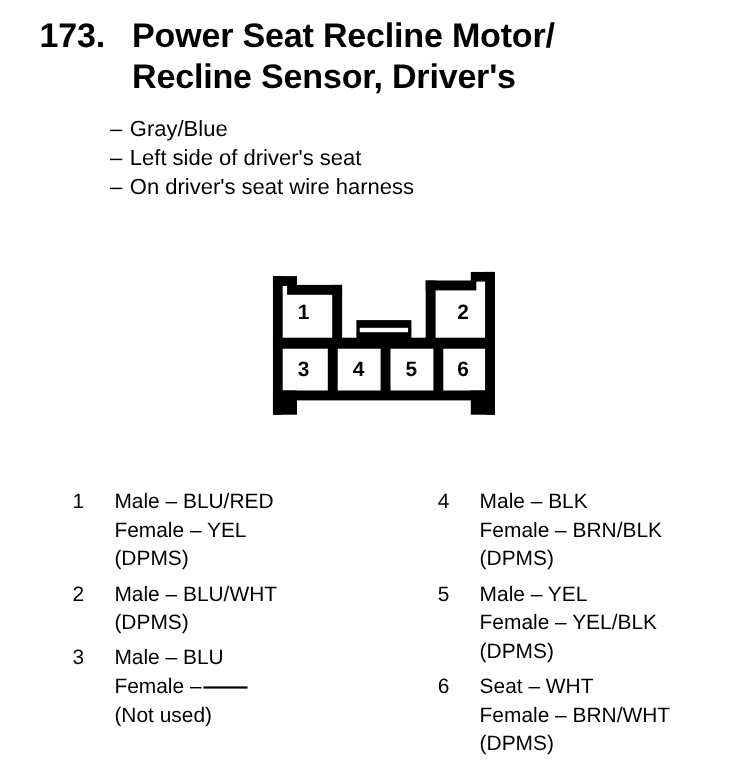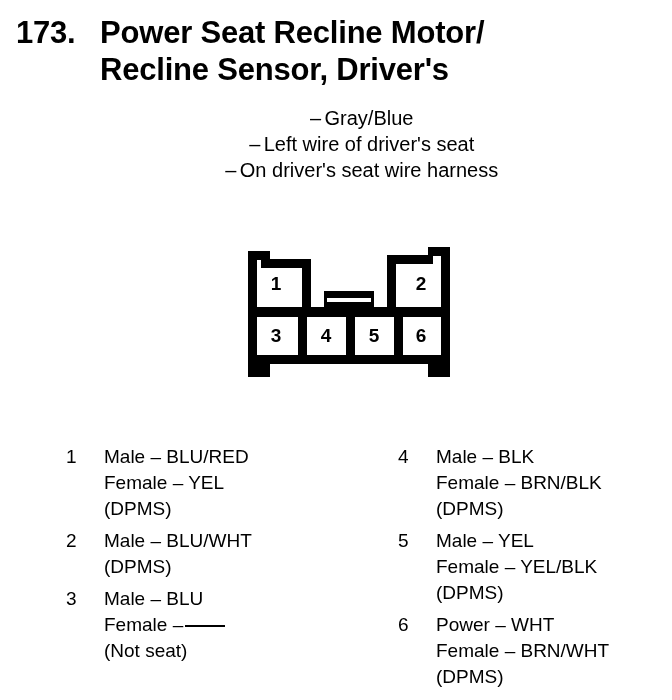--- a/index.html
+++ b/index.html
@@ -13,21 +13,21 @@
     position: relative;
     overflow: hidden;
     font-family: "Liberation Sans", sans-serif;
     color: #000000;
     -webkit-font-smoothing: none;
   }
 
   
   .header {
     position: absolute;
-    left: 16px;
+    left: 36px;
     top: 14px;
     width: 630px;
   }
   .header-line {
     display: block;
     font-weight: bold;
     font-size: 31px;
     line-height: 37px;
     letter-spacing: -0.2px;
     white-space: pre;
@@ -44,21 +44,20 @@
   .bullets {
     position: absolute;
     left: 100px;
     top: 105px;
     width: 520px;
   }
   .bullet-row {
     font-size: 20px;
     line-height: 26px;
     white-space: pre;
-    text-align: center;
   }
   .bullet-dash {
     display: inline-block;
     width: 18px;
   }
 
   
   .connector {
     position: absolute;
     left: 248px;
@@ -124,21 +123,21 @@
 </head>
 <body>
 
 <div class="header">
   <div class="header-line"><span class="header-num">173.</span><span>Power Seat Recline Motor/</span></div>
   <div class="header-line header-line2">Recline Sensor, Driver's</div>
 </div>
 
 <div class="bullets">
   <div class="bullet-row"><span class="bullet-dash">–</span><span>Gray/Blue</span></div>
-  <div class="bullet-row"><span class="bullet-dash">–</span><span>Left wire of driver's seat</span></div>
+  <div class="bullet-row"><span class="bullet-dash">–</span><span>Left side of driver's seat</span></div>
   <div class="bullet-row"><span class="bullet-dash">–</span><span>On driver's seat wire harness</span></div>
 </div>
 
 <div class="connector">
   <svg width="202" height="134" viewBox="0 0 202 134" xmlns="http://www.w3.org/2000/svg">
 
     <g fill="#000000">
 
       <rect x="0" y="4" width="9" height="126"></rect>
 
@@ -201,21 +200,21 @@
         <div class="pin-entry-line">Male – BLU/WHT</div>
         <div class="pin-entry-line">(DPMS)</div>
       </div>
     </div>
 
     <div class="pin-entry">
       <div class="pin-entry-num">3</div>
       <div class="pin-entry-lines">
         <div class="pin-entry-line">Male – BLU</div>
         <div class="pin-entry-line"><span>Female –</span><span class="dash-blank"></span></div>
-        <div class="pin-entry-line">(Not seat)</div>
+        <div class="pin-entry-line">(Not used)</div>
       </div>
     </div>
 
   </div>
 
   <div class="pin-col pin-col-right">
 
     <div class="pin-entry">
       <div class="pin-entry-num">4</div>
       <div class="pin-entry-lines">
@@ -230,20 +229,20 @@
       <div class="pin-entry-lines">
         <div class="pin-entry-line">Male – YEL</div>
         <div class="pin-entry-line">Female – YEL/BLK</div>
         <div class="pin-entry-line">(DPMS)</div>
       </div>
     </div>
 
     <div class="pin-entry">
       <div class="pin-entry-num">6</div>
       <div class="pin-entry-lines">
-        <div class="pin-entry-line">Power – WHT</div>
+        <div class="pin-entry-line">Seat – WHT</div>
         <div class="pin-entry-line">Female – BRN/WHT</div>
         <div class="pin-entry-line">(DPMS)</div>
       </div>
     </div>
 
   </div>
 </div>
 
 </body></html>

